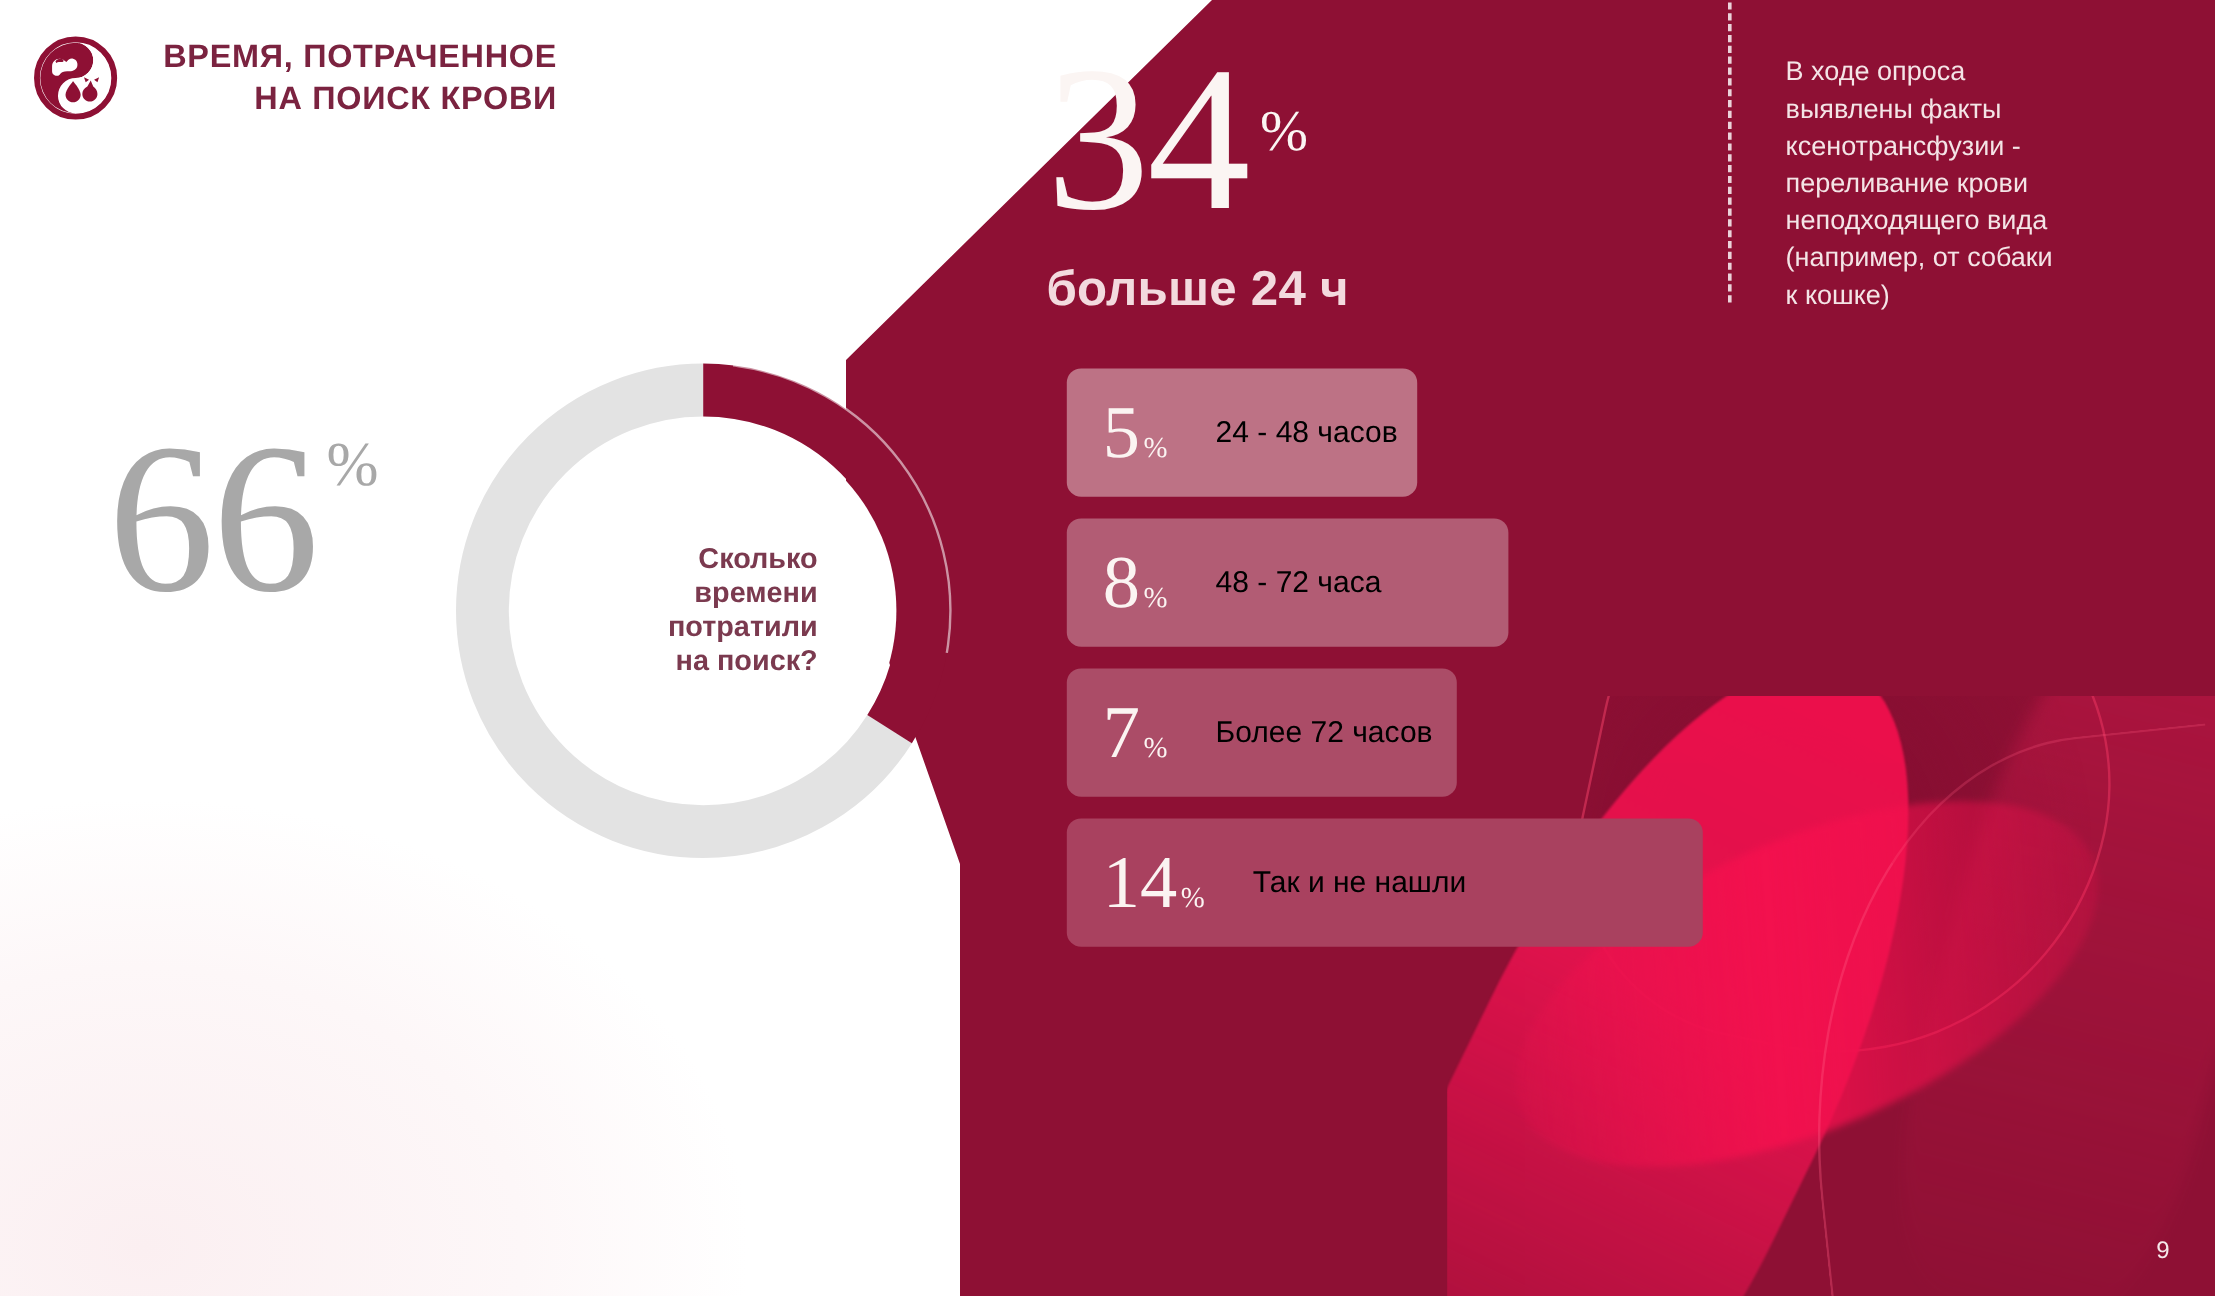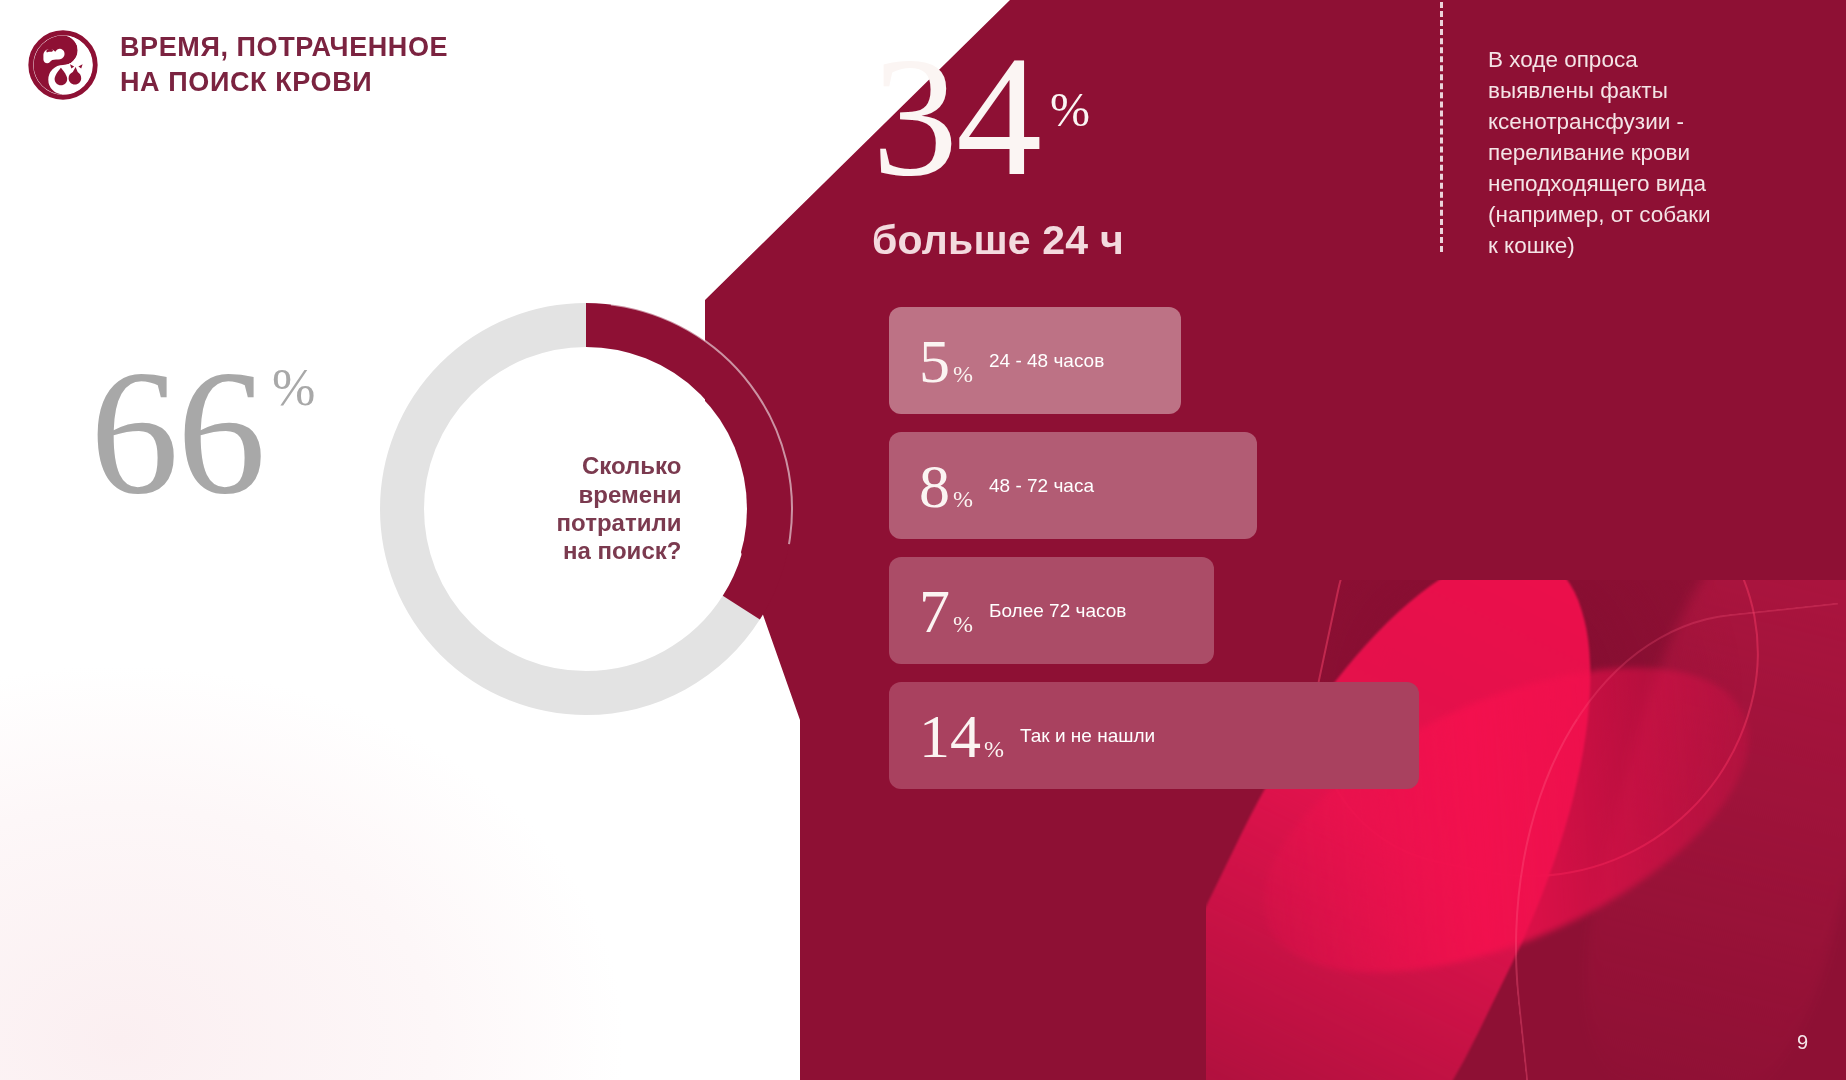--- a/index.html
+++ b/index.html
@@ -58,21 +58,21 @@
     transform:rotate(-6deg);
   }
   .sw5 {
     width:240px; height:620px; left:420px; top:-100px;
     background:linear-gradient(180deg, rgba(235,30,85,.35) 0%, rgba(160,20,60,.05) 100%);
     transform:rotate(14deg); border-radius:50% 50% 30% 30%;
     filter:blur(6px);
   }
 
   
-  .header { position:absolute; left:28px; top:30px; display:flex; align-items:center; gap:22px; }
+  .header { position:absolute; left:28px; top:30px; display:flex; align-items:center; gap:38px;text-align:right; }
   .logo { width:70px; height:70px; flex:0 0 70px; }
   .title {
     color:#7b2340; font-weight:bold; font-size:27px; line-height:1.28;
     letter-spacing:.6px; text-transform:uppercase; white-space:pre-line;
   }
 
   
   .stat-left { position:absolute; left:90px; top:358px; width:330px; text-align:left; }
   .stat-left .numrow { display:flex; align-items:flex-start; }
   .stat-left .num {
@@ -130,21 +130,21 @@
   .bar {
     position:relative; display:flex; align-items:center;
     border-radius:12px; margin-bottom:18px; height:107px;
     padding-left:30px;
   }
   .bar .bnum {
     font-family:"Liberation Serif", serif; font-size:62px; line-height:1;
     color:#fbf4f2; display:flex; align-items:flex-end;
   }
   .bar .bpct { font-family:"Liberation Serif", serif; font-size:24px; margin-left:3px; margin-bottom:6px; }
-  .bar .blabel { margin-left:16px; font-size:19px; color:#ffffff; }
+  .bar .blabel { margin-left:40px; font-size:25px; color:#000000; }
 
   
   .pageno {
     position:absolute; right:38px; bottom:26px;
     color:#f6e7ea; font-size:20px;
   }
 </style>
 </head>
 <body>
 

